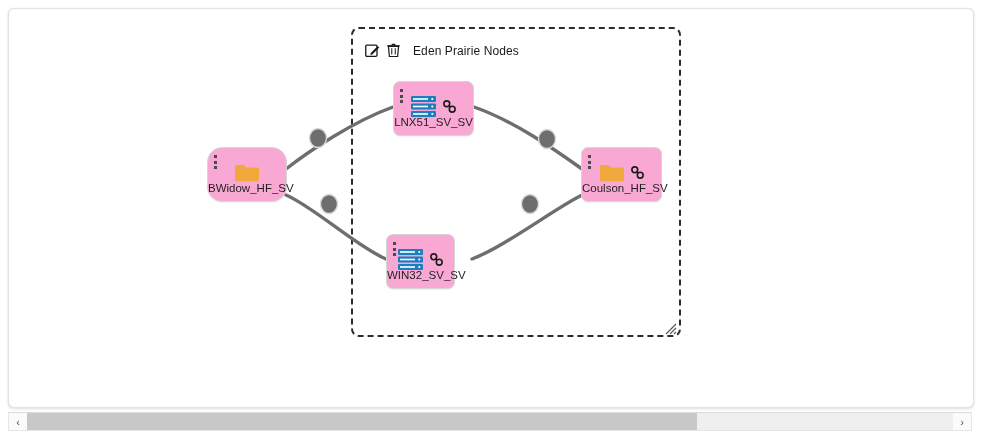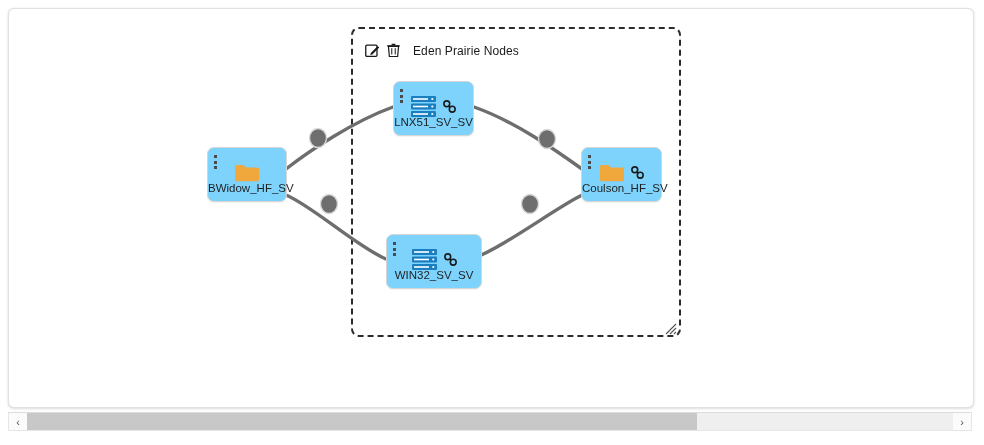--- a/index.html
+++ b/index.html
@@ -78,21 +78,21 @@
   .edge-layer {
     position: absolute;
     left: 0; top: 0;
     width: 964px;
     height: 398px;
     pointer-events: none;
   }
   
   .node {
     position: absolute;
-    background: #7dd3fc;
+    background: #f9a8d4;
     border: 1px solid #d6d6d6;
     border-radius: 7px;
     box-sizing: border-box;
     box-shadow: 0 1px 1px rgba(0,0,0,0.05);
     cursor: pointer;
   }
   .node-kebab {
     position: absolute;
     left: 6px;
     top: 7px;
@@ -208,21 +208,21 @@
           <path d="M463,250 C495,238 545,200 573,186"></path>
         </g>
         <g>
           <ellipse cx="309" cy="129" rx="8.5" ry="9.5" fill="#6e6e6e" stroke="#d8d8d8" stroke-width="1.4"></ellipse>
           <ellipse cx="538" cy="130" rx="8.5" ry="9.5" fill="#6e6e6e" stroke="#d8d8d8" stroke-width="1.4"></ellipse>
           <ellipse cx="320" cy="195" rx="8.5" ry="9.5" fill="#6e6e6e" stroke="#d8d8d8" stroke-width="1.4"></ellipse>
           <ellipse cx="521" cy="195" rx="8.5" ry="9.5" fill="#6e6e6e" stroke="#d8d8d8" stroke-width="1.4"></ellipse>
         </g>
       </svg>
 
-      <div class="node" style="left:198px; top:138px; width:80px; height:55px;">
+      <div class="node" style="left:198px; top:138px; width:80px; height:55px;border-radius:15px;">
         <span class="node-kebab">
           <i></i>
             <i></i>
             <i></i>
         </span>
         <span class="node-glyphs">
           <svg width="26" height="21" viewBox="0 0 26 21">
             <path d="M1 4.5 A1.6 1.6 0 0 1 2.6 2.9 H9.6 L11.8 5.4 H23.4 A1.6 1.6 0 0 1 25 7 V17.6 A1.6 1.6 0 0 1 23.4 19.2 H2.6 A1.6 1.6 0 0 1 1 17.6 Z" fill="#f0a83c"></path>
           </svg>
         </span>
@@ -249,21 +249,21 @@
           </svg>
           <svg width="15" height="15" viewBox="0 0 16 16">
             <circle cx="5.1" cy="5.1" r="3.1" fill="none" stroke="#1a1a1a" stroke-width="1.7"></circle>
             <circle cx="10.9" cy="10.9" r="3.1" fill="none" stroke="#1a1a1a" stroke-width="1.7"></circle>
             <path d="M7.2 7.2 L8.8 8.8" stroke="#1a1a1a" stroke-width="1.7"></path>
           </svg>
         </span>
         <span class="node-label">LNX51_SV_SV</span>
       </div>
 
-      <div class="node" style="left:377px; top:225px; width:96px; height:55px;padding-left:32px;">
+      <div class="node" style="left:377px; top:225px; width:69px; height:55px;padding-left:32px;">
         <span class="node-kebab">
           <i></i>
             <i></i>
             <i></i>
         </span>
         <span class="node-glyphs">
           <svg width="27" height="25" viewBox="0 0 27 25">
             <rect x="1" y="2" width="25" height="6" rx="1" fill="#1a7fc1"></rect>
             <rect x="1" y="9.5" width="25" height="6" rx="1" fill="#1a7fc1"></rect>
             <rect x="1" y="17" width="25" height="6" rx="1" fill="#1a7fc1"></rect>

